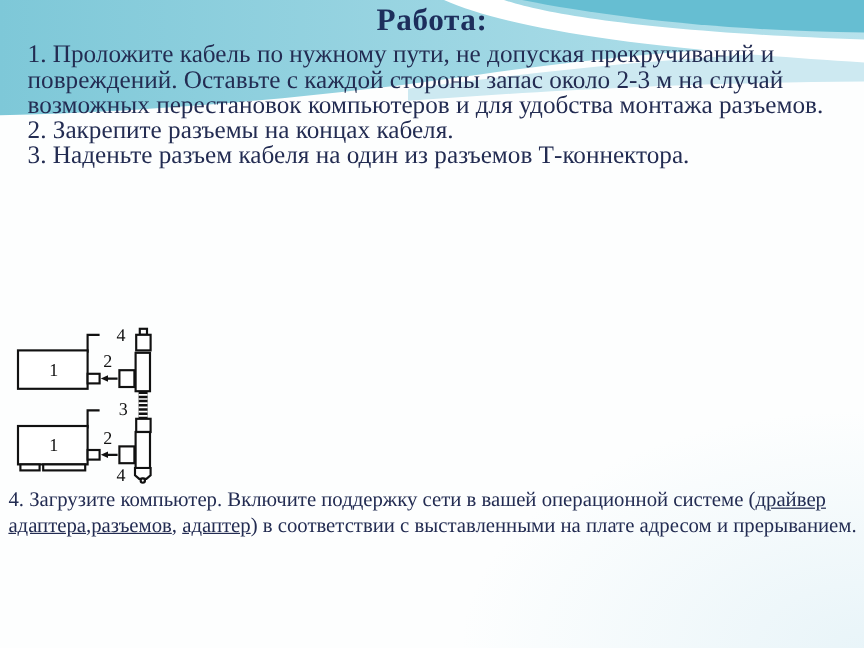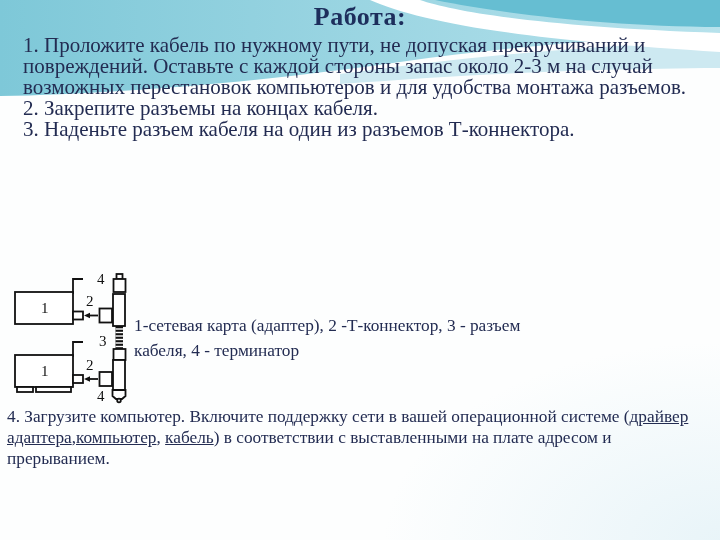--- a/index.html
+++ b/index.html
@@ -108,17 +108,16 @@
     <text class="d-label" x="41" y="108">1</text>
     <rect class="d-shape" x="73" y="107" width="10" height="8"></rect>
     <rect class="d-shape" x="17" y="119" width="16" height="5"></rect>
     <rect class="d-shape" x="36" y="119" width="35" height="5"></rect>
 
     <path class="d-shape" d="M112.5 122 H125.5 V128 L122 131 H116 L112.5 128 Z"></path>
     <circle class="d-shape" cx="119" cy="132.5" r="1.8"></circle>
     <text class="d-label" x="97" y="133">4</text>
   </svg>
 
-  <div class="caption">1-сетевая карта (адаптер), 2 -Т-коннектор, 3 - разъем кабеля, 4 - терминатор</div>
 
-  <p class="item7"><span>4. Загрузите компьютер. Включите поддержку сети в вашей операционной системе (</span><span class="link">драйвер адаптера</span><span>,</span><span class="link">компьютер</span><span>, </span><span class="link">кабель</span><span>) в соответствии с выставленными на плате адресом и прерыванием.</span></p>
+  <p class="item7"><span>4. Загрузите компьютер. Включите поддержку сети в вашей операционной системе (</span><span class="link">драйвер адаптера</span><span>,</span><span class="link">разъемов</span><span>, </span><span class="link">адаптер</span><span>) в соответствии с выставленными на плате адресом и прерыванием.</span></p>
 
 </div>
 
 </body></html>

